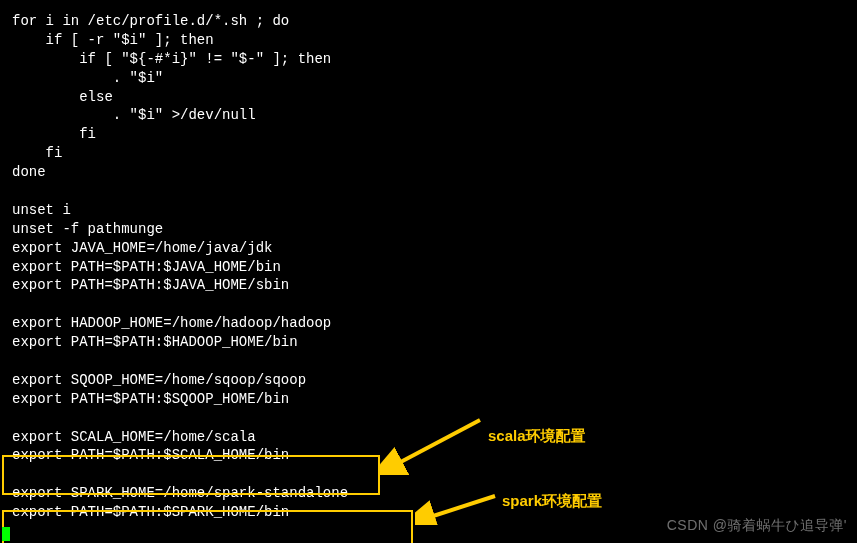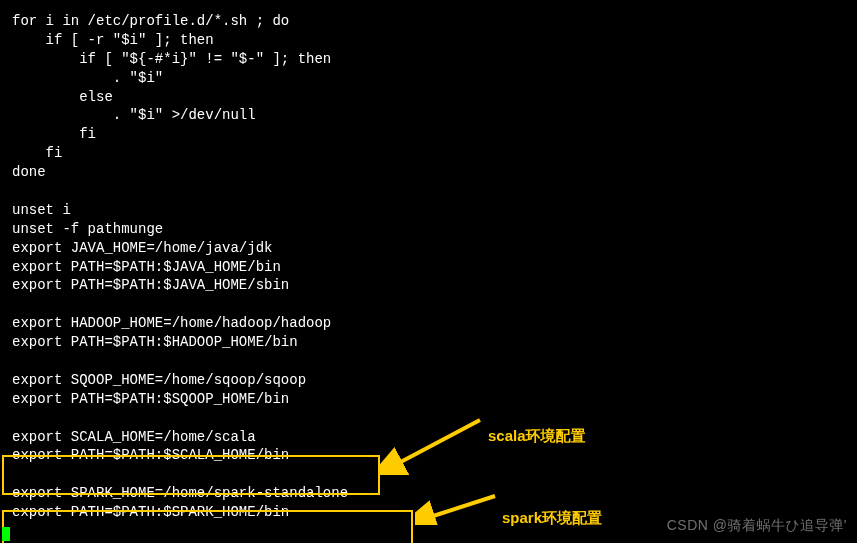--- a/index.html
+++ b/index.html
@@ -47,21 +47,21 @@
       font-size: 15px;
       font-weight: bold;
     }
     .ann1 {
       left: 488px;
       top: 406px;
       margin-top: 21px;
     }
     .ann2 {
       left: 502px;
-      top: 509px;
+      top: 492px;
     }
     .arrow {
       position: absolute;
       pointer-events: none;
     }
     .watermark {
       position: absolute;
       right: 10px;
       bottom: 8px;
       color: rgba(200, 200, 200, 0.55);

